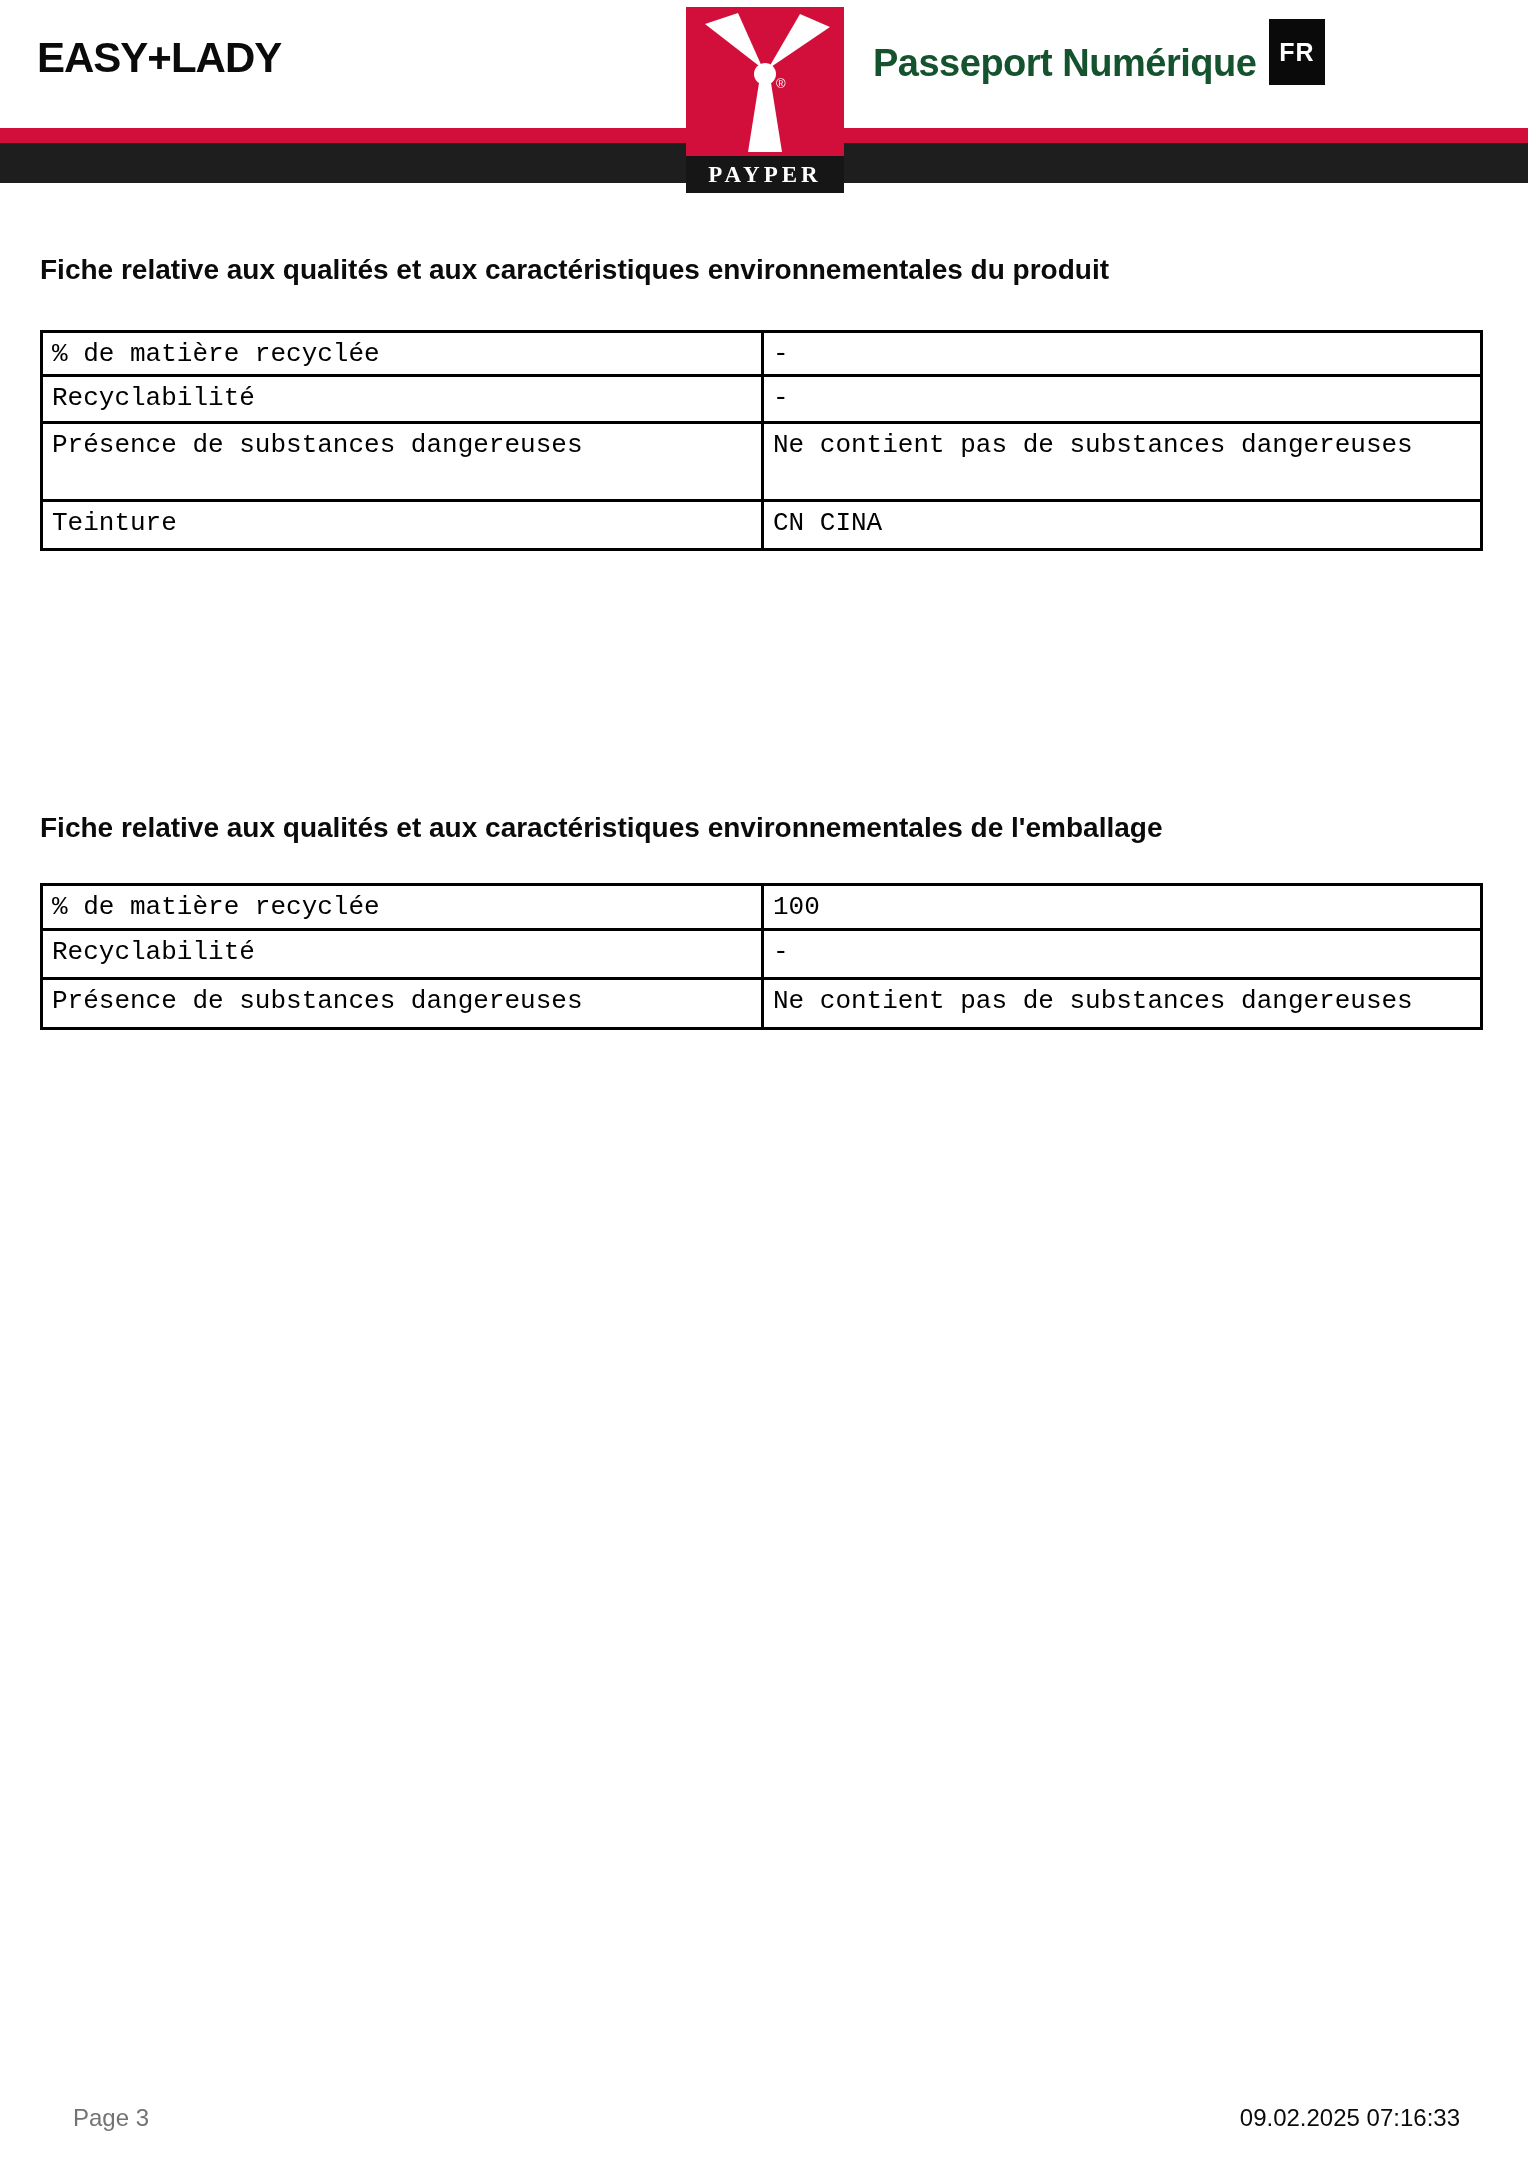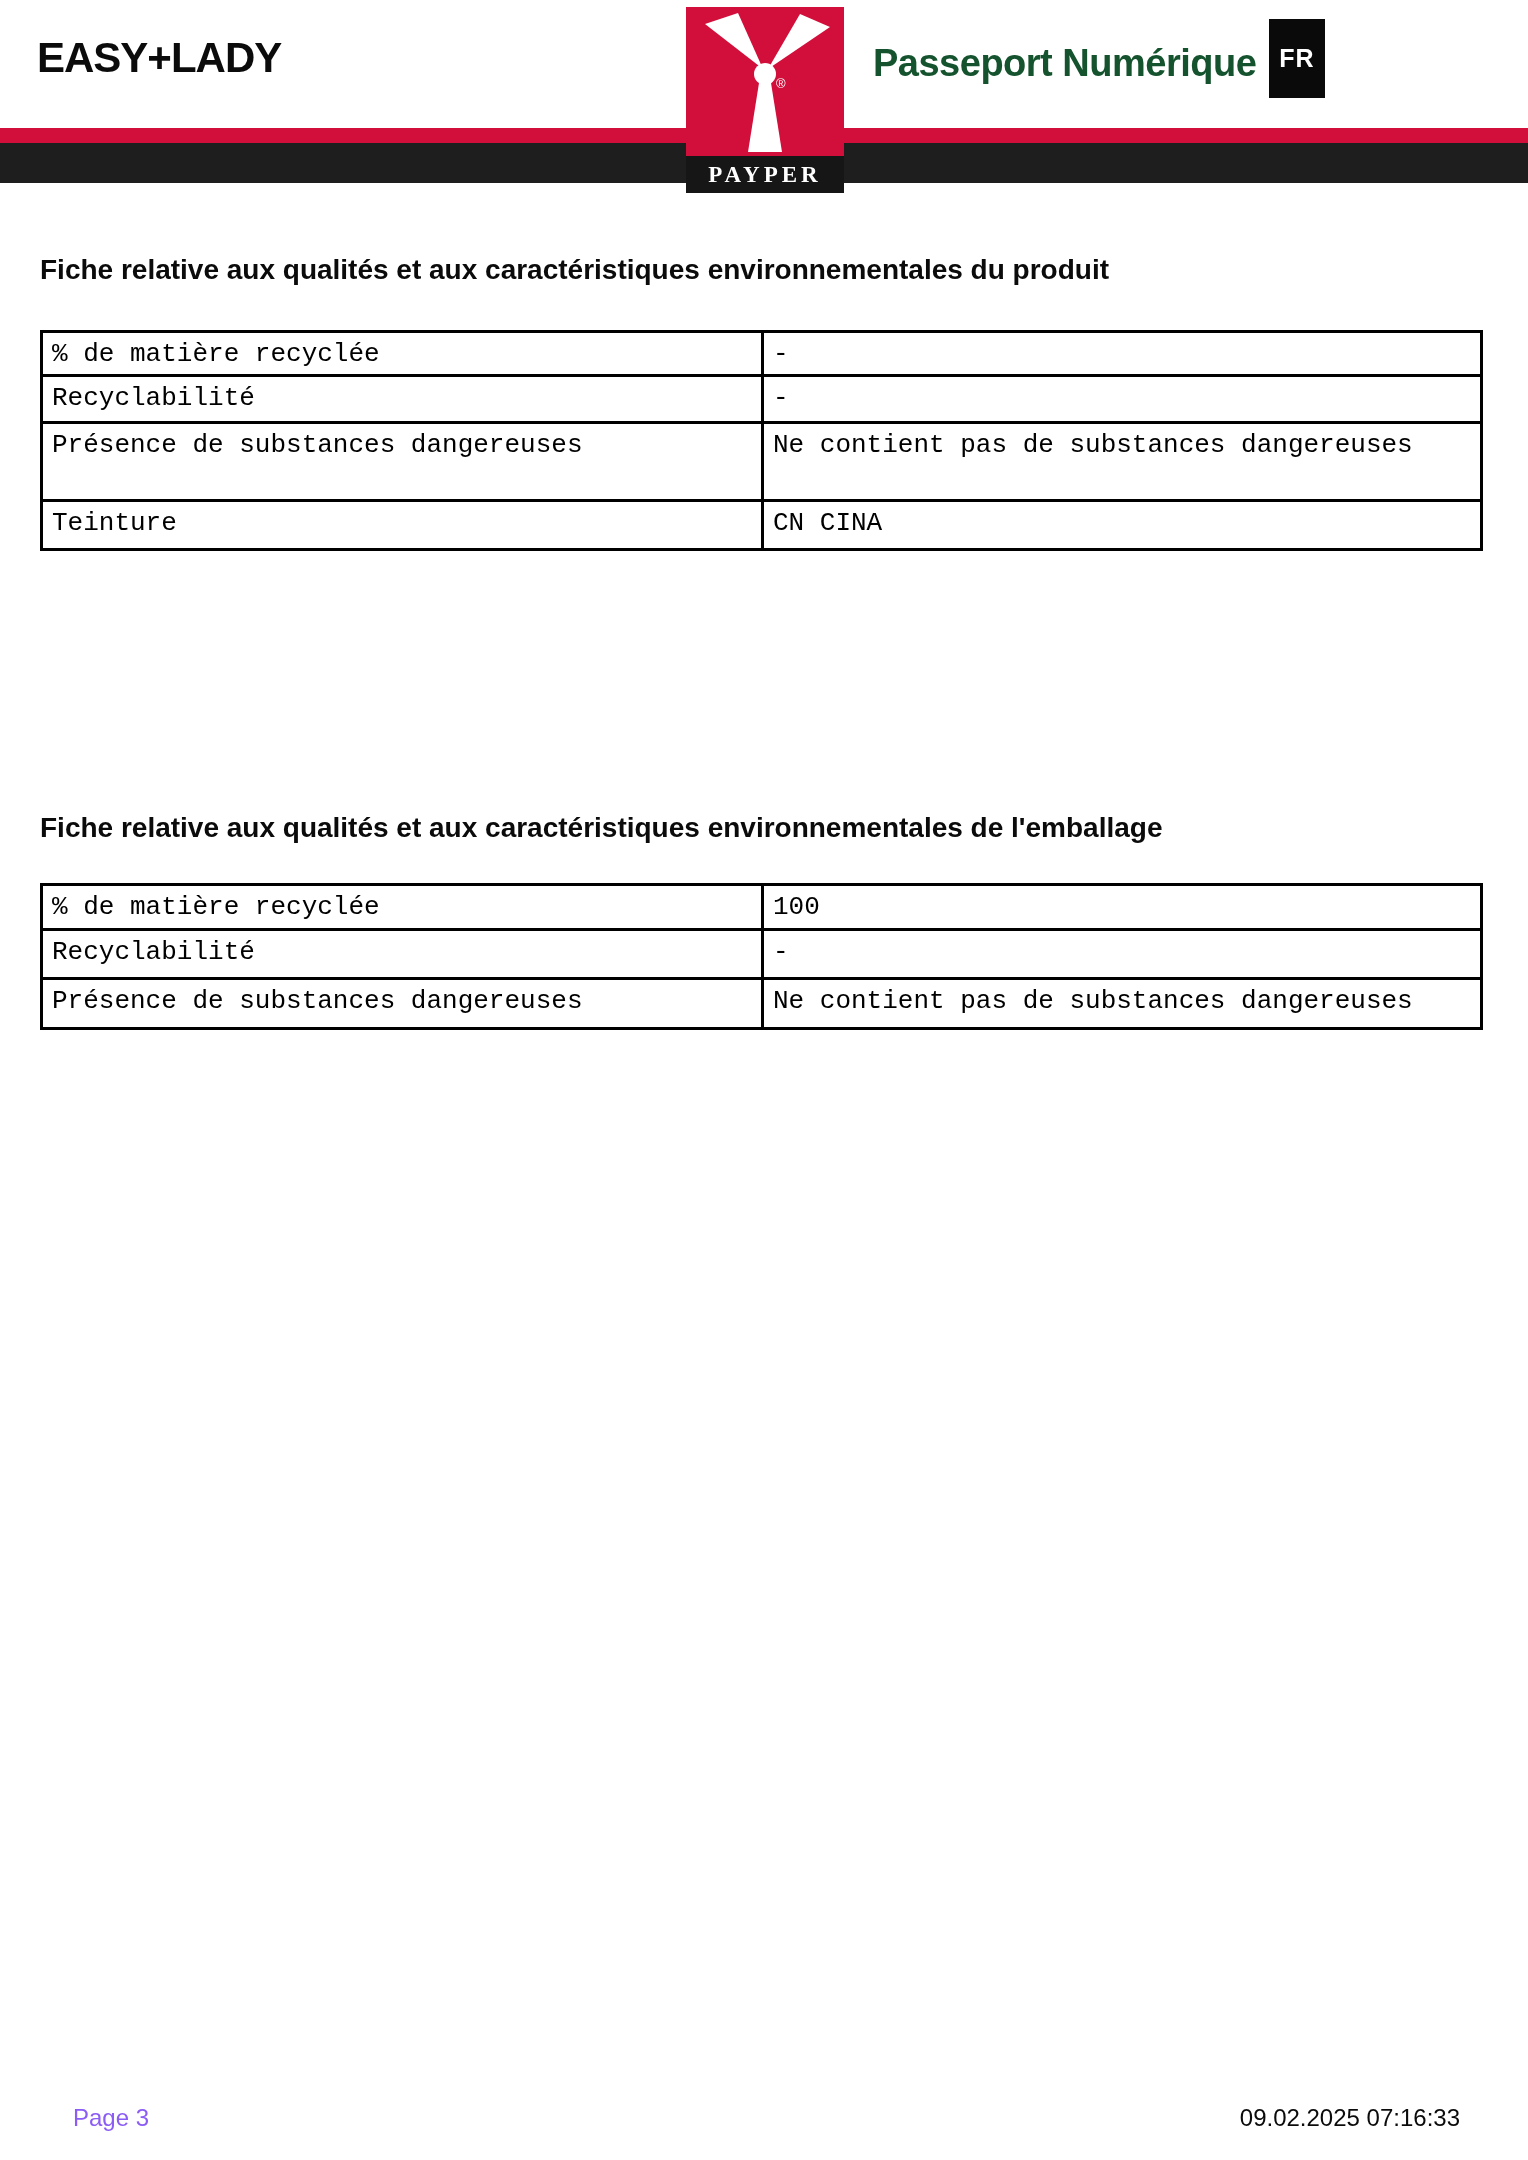--- a/index.html
+++ b/index.html
@@ -17,21 +17,21 @@
     font-size:42px;font-weight:bold;letter-spacing:-1px;
     color:#0b0b0b;white-space:nowrap;
   }
   .doc-title{
     position:absolute;left:873px;top:42px;
     font-size:38px;font-weight:bold;letter-spacing:-0.5px;
     color:#14532d;white-space:nowrap;
   }
   .lang-badge{
     position:absolute;left:1269px;top:19px;
-    width:56px;height:79px;
+    width:56px;height:66px;
     background:#0a0a0a;color:#fff;
     display:flex;align-items:center;justify-content:center;
     font-size:25px;font-weight:bold;letter-spacing:1px;
   }
   .stripe-red{
     position:absolute;left:0;top:128px;width:1528px;height:15px;
     background:var(--brand-red,#d20f3b);
   }
   .stripe-black{
     position:absolute;left:0;top:143px;width:1528px;height:40px;
@@ -80,21 +80,21 @@
   table.s1 tr:nth-child(4){height:49px;}
   table.s1 tr:nth-child(5){height:46px;}
   table.s1 tr:nth-child(6){height:48px;}
   table.s1 tr:nth-child(7){height:46px;}
   table.s2 tr:nth-child(1){height:45px;}
   table.s2 tr:nth-child(2){height:49px;}
   table.s2 tr:nth-child(3){height:50px;}
   
   .footer-page{
     position:absolute;left:73px;top:2104px;
-    font-size:24px;color:#8b5cf6;
+    font-size:24px;color:#737373;
   }
   .footer-timestamp{
     position:absolute;right:68px;top:2104px;
     font-size:24px;color:#0b0b0b;white-space:nowrap;
   }
 </style>
 </head>
 <body>
 
 <div class="page">

